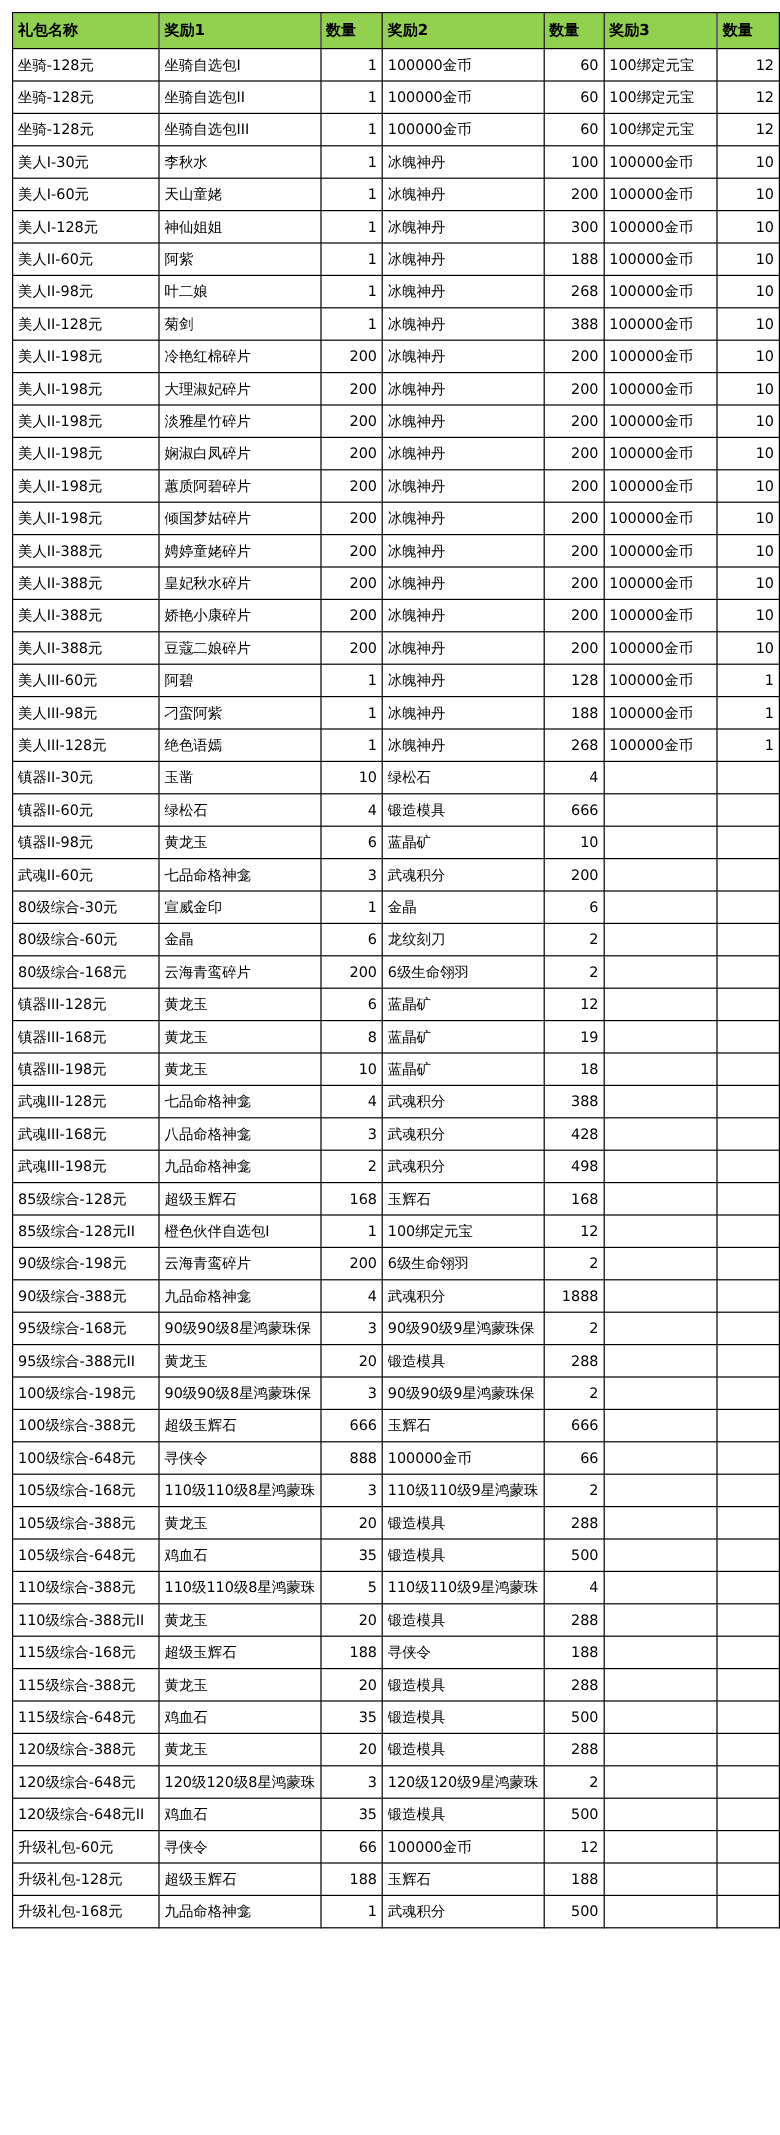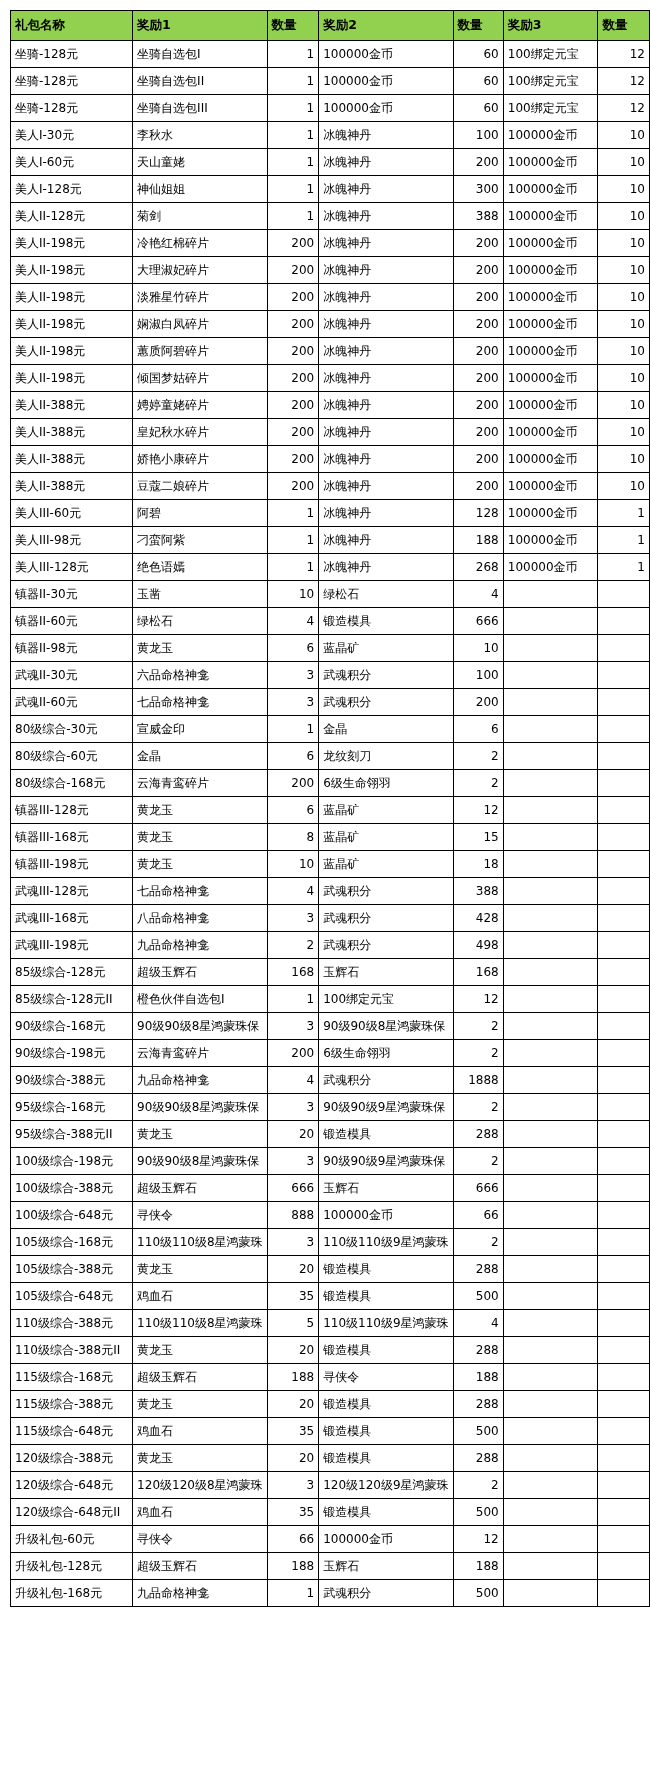--- a/index.html
+++ b/index.html
@@ -118,20 +118,38 @@
         <tr>
           <td class="txt">美人I-128元</td>
           <td class="txt">神仙姐姐</td>
           <td class="num">1</td>
           <td class="txt">冰魄神丹</td>
           <td class="num">300</td>
           <td class="txt">100000金币</td>
           <td class="num">10</td>
         </tr>
         <tr>
+          <td class="txt">美人II-60元</td>
+          <td class="txt">阿紫</td>
+          <td class="num">1</td>
+          <td class="txt">冰魄神丹</td>
+          <td class="num">188</td>
+          <td class="txt">100000金币</td>
+          <td class="num">10</td>
+        </tr>
+        <tr>
+          <td class="txt">美人II-98元</td>
+          <td class="txt">叶二娘</td>
+          <td class="num">1</td>
+          <td class="txt">冰魄神丹</td>
+          <td class="num">268</td>
+          <td class="txt">100000金币</td>
+          <td class="num">10</td>
+        </tr>
+        <tr>
           <td class="txt">美人II-128元</td>
           <td class="txt">菊剑</td>
           <td class="num">1</td>
           <td class="txt">冰魄神丹</td>
           <td class="num">388</td>
           <td class="txt">100000金币</td>
           <td class="num">10</td>
         </tr>
         <tr>
           <td class="txt">美人II-198元</td>
@@ -267,29 +285,20 @@
           <td class="num">666</td>
           <td class="txt"></td>
           <td class="num"></td>
         </tr>
         <tr>
           <td class="txt">镇器II-98元</td>
           <td class="txt">黄龙玉</td>
           <td class="num">6</td>
           <td class="txt">蓝晶矿</td>
           <td class="num">10</td>
-          <td class="txt"></td>
-          <td class="num"></td>
-        </tr>
-        <tr>
-          <td class="txt">武魂II-30元</td>
-          <td class="txt">六品命格神龛</td>
-          <td class="num">3</td>
-          <td class="txt">武魂积分</td>
-          <td class="num">100</td>
           <td class="txt"></td>
           <td class="num"></td>
         </tr>
         <tr>
           <td class="txt">武魂II-60元</td>
           <td class="txt">七品命格神龛</td>
           <td class="num">3</td>
           <td class="txt">武魂积分</td>
           <td class="num">200</td>
           <td class="txt"></td>
@@ -329,21 +338,21 @@
           <td class="txt">蓝晶矿</td>
           <td class="num">12</td>
           <td class="txt"></td>
           <td class="num"></td>
         </tr>
         <tr>
           <td class="txt">镇器III-168元</td>
           <td class="txt">黄龙玉</td>
           <td class="num">8</td>
           <td class="txt">蓝晶矿</td>
-          <td class="num">15</td>
+          <td class="num">19</td>
           <td class="txt"></td>
           <td class="num"></td>
         </tr>
         <tr>
           <td class="txt">镇器III-198元</td>
           <td class="txt">黄龙玉</td>
           <td class="num">10</td>
           <td class="txt">蓝晶矿</td>
           <td class="num">18</td>
           <td class="txt"></td>
@@ -388,29 +397,20 @@
         <tr>
           <td class="txt">85级综合-128元II</td>
           <td class="txt">橙色伙伴自选包I</td>
           <td class="num">1</td>
           <td class="txt">100绑定元宝</td>
           <td class="num">12</td>
           <td class="txt"></td>
           <td class="num"></td>
         </tr>
         <tr>
-          <td class="txt">90级综合-168元</td>
-          <td class="txt">90级90级8星鸿蒙珠保</td>
-          <td class="num">3</td>
-          <td class="txt">90级90级8星鸿蒙珠保</td>
-          <td class="num">2</td>
-          <td class="txt"></td>
-          <td class="num"></td>
-        </tr>
-        <tr>
           <td class="txt">90级综合-198元</td>
           <td class="txt">云海青鸾碎片</td>
           <td class="num">200</td>
           <td class="txt">6级生命翎羽</td>
           <td class="num">2</td>
           <td class="txt"></td>
           <td class="num"></td>
         </tr>
         <tr>
           <td class="txt">90级综合-388元</td>

